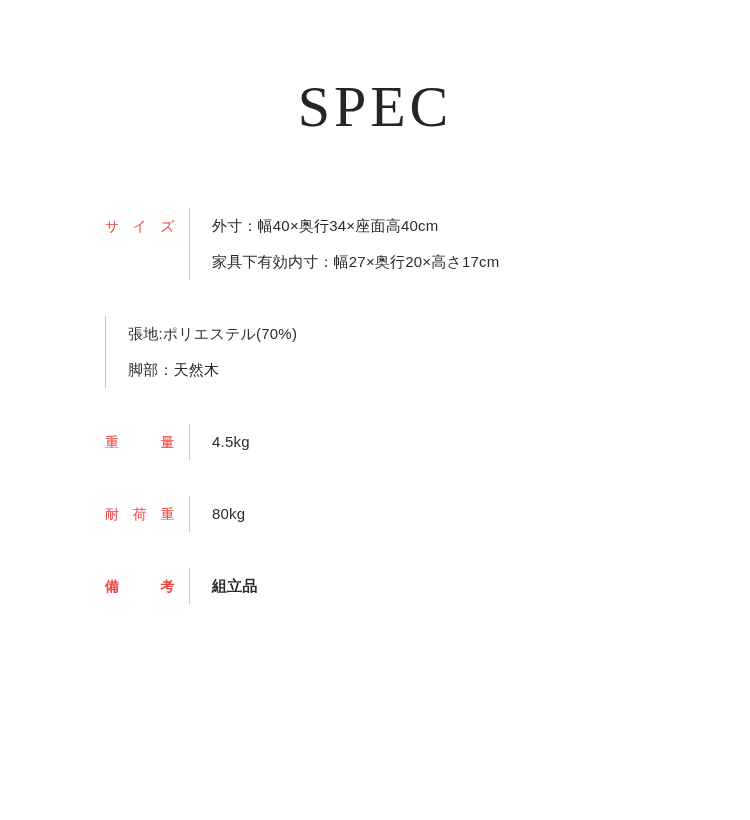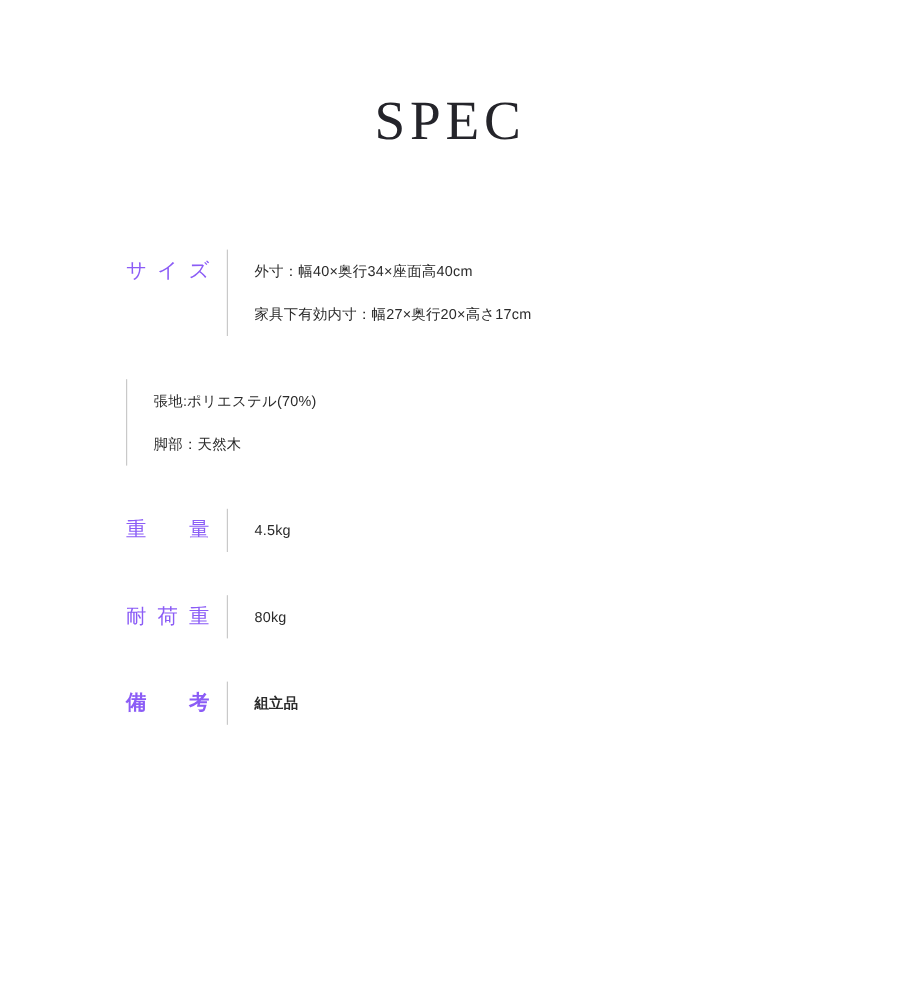--- a/index.html
+++ b/index.html
@@ -20,21 +20,21 @@
     height: 820px;
     box-sizing: border-box;
   }
   .spec-title {
     position: absolute;
     top: 78px;
     left: 0;
     width: 750px;
     text-align: center;
     font-family: "Liberation Serif", "DejaVu Serif", serif;
-    font-size: 46px;
+    font-size: 58px;
     letter-spacing: 4px;
     color: #24242a;
     font-weight: 400;
     line-height: 1;
   }
   .spec-table {
     position: absolute;
     top: 208px;
     left: 105px;
     width: 560px;
@@ -44,37 +44,37 @@
     align-items: flex-start;
     margin-bottom: 36px;
   }
   .spec-row:last-child {
     margin-bottom: 0;
     font-weight: bold;
   }
   .spec-label {
     width: 84px;
     flex: 0 0 84px;
-    font-size: 17px;
+    font-size: 14px;
     line-height: 36px;
-    color: #8b5cf6;
+    color: #ef4444;
     letter-spacing: 0.5px;
     text-align: justify;
     text-align-last: justify;
     padding-right: 14px;
     box-sizing: border-box;
   }
   .spec-values {
     border-left: 1px solid #c9c9c9;
     padding-left: 22px;
     min-height: 30px;
     box-sizing: border-box;
   }
   .spec-value-line {
-    font-size: 12px;
+    font-size: 15px;
     line-height: 36px;
     color: #2b2b2b;
     letter-spacing: 0.2px;
     white-space: nowrap;
   }
 </style>
 </head>
 <body>
 
 <div class="page">

